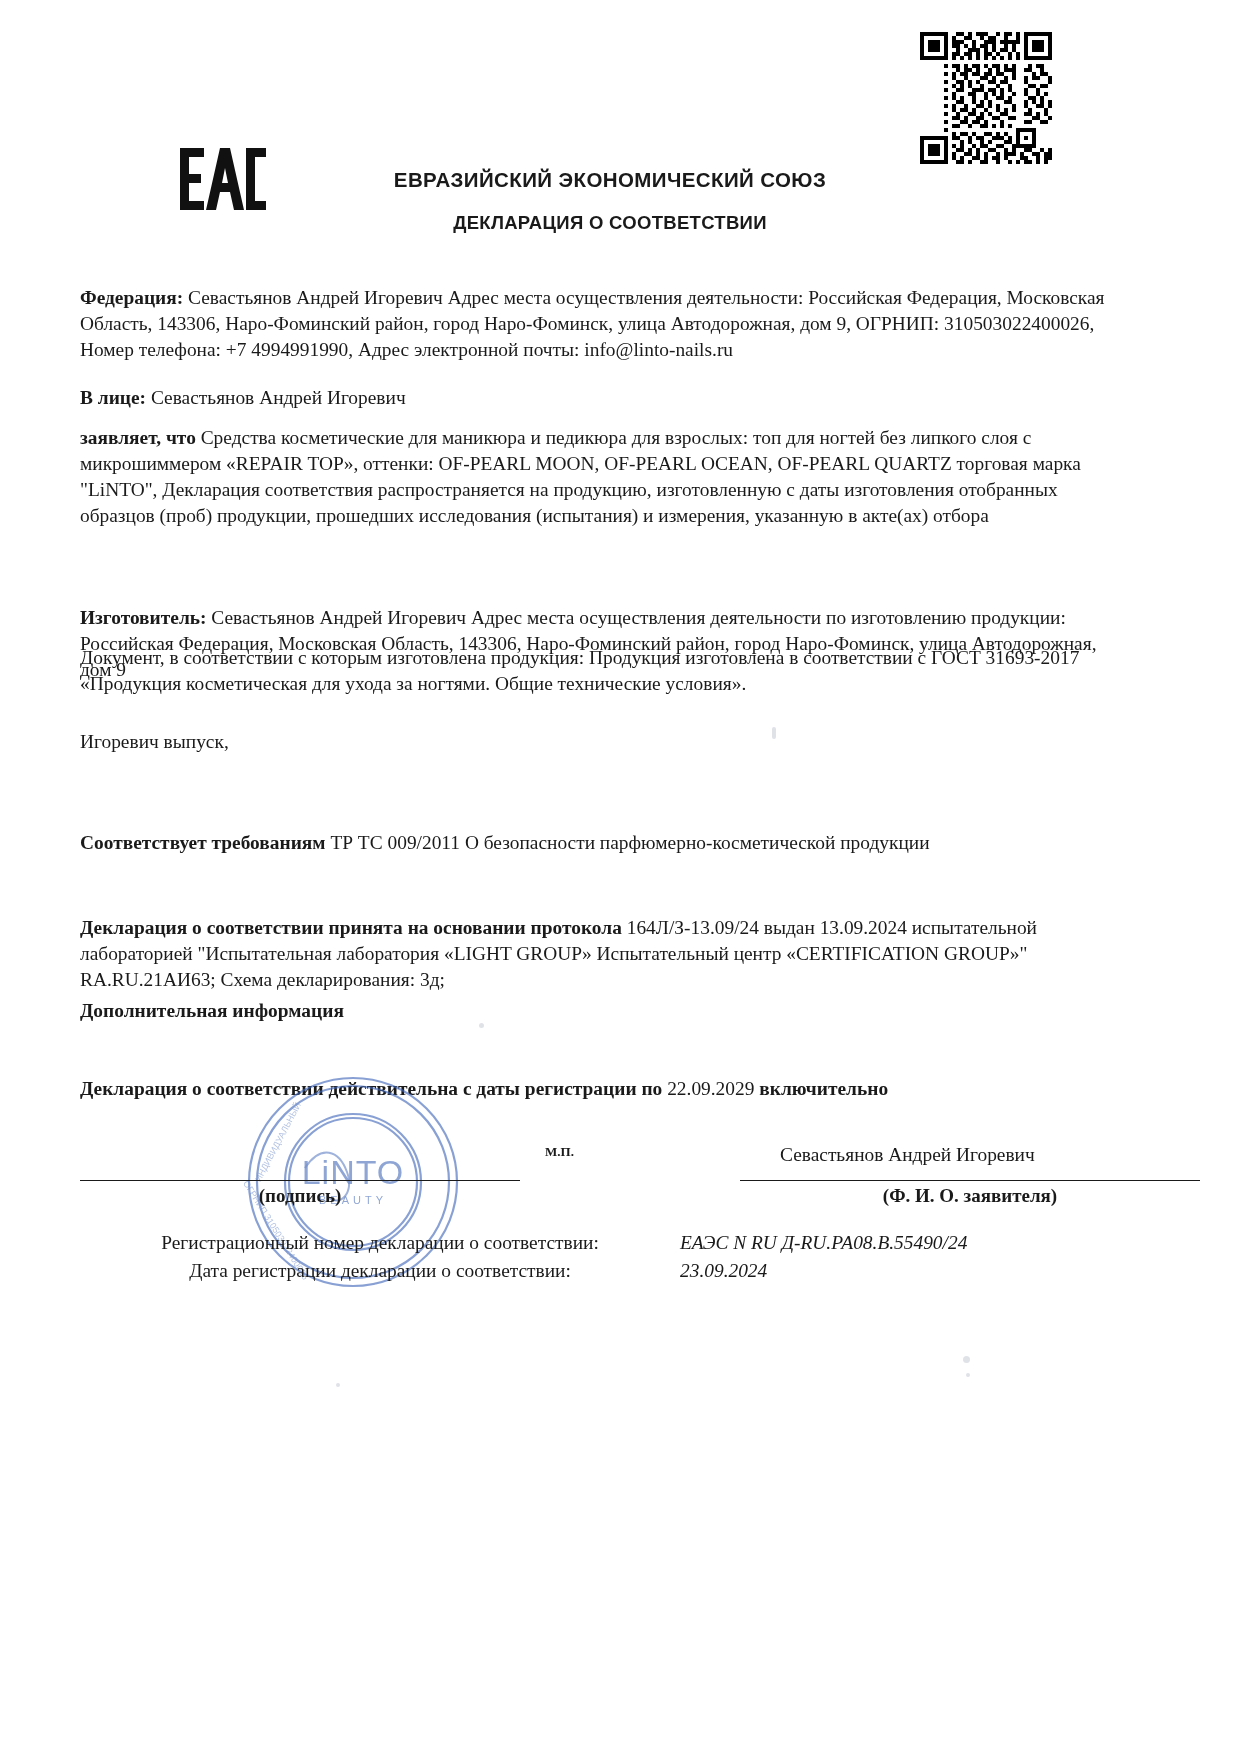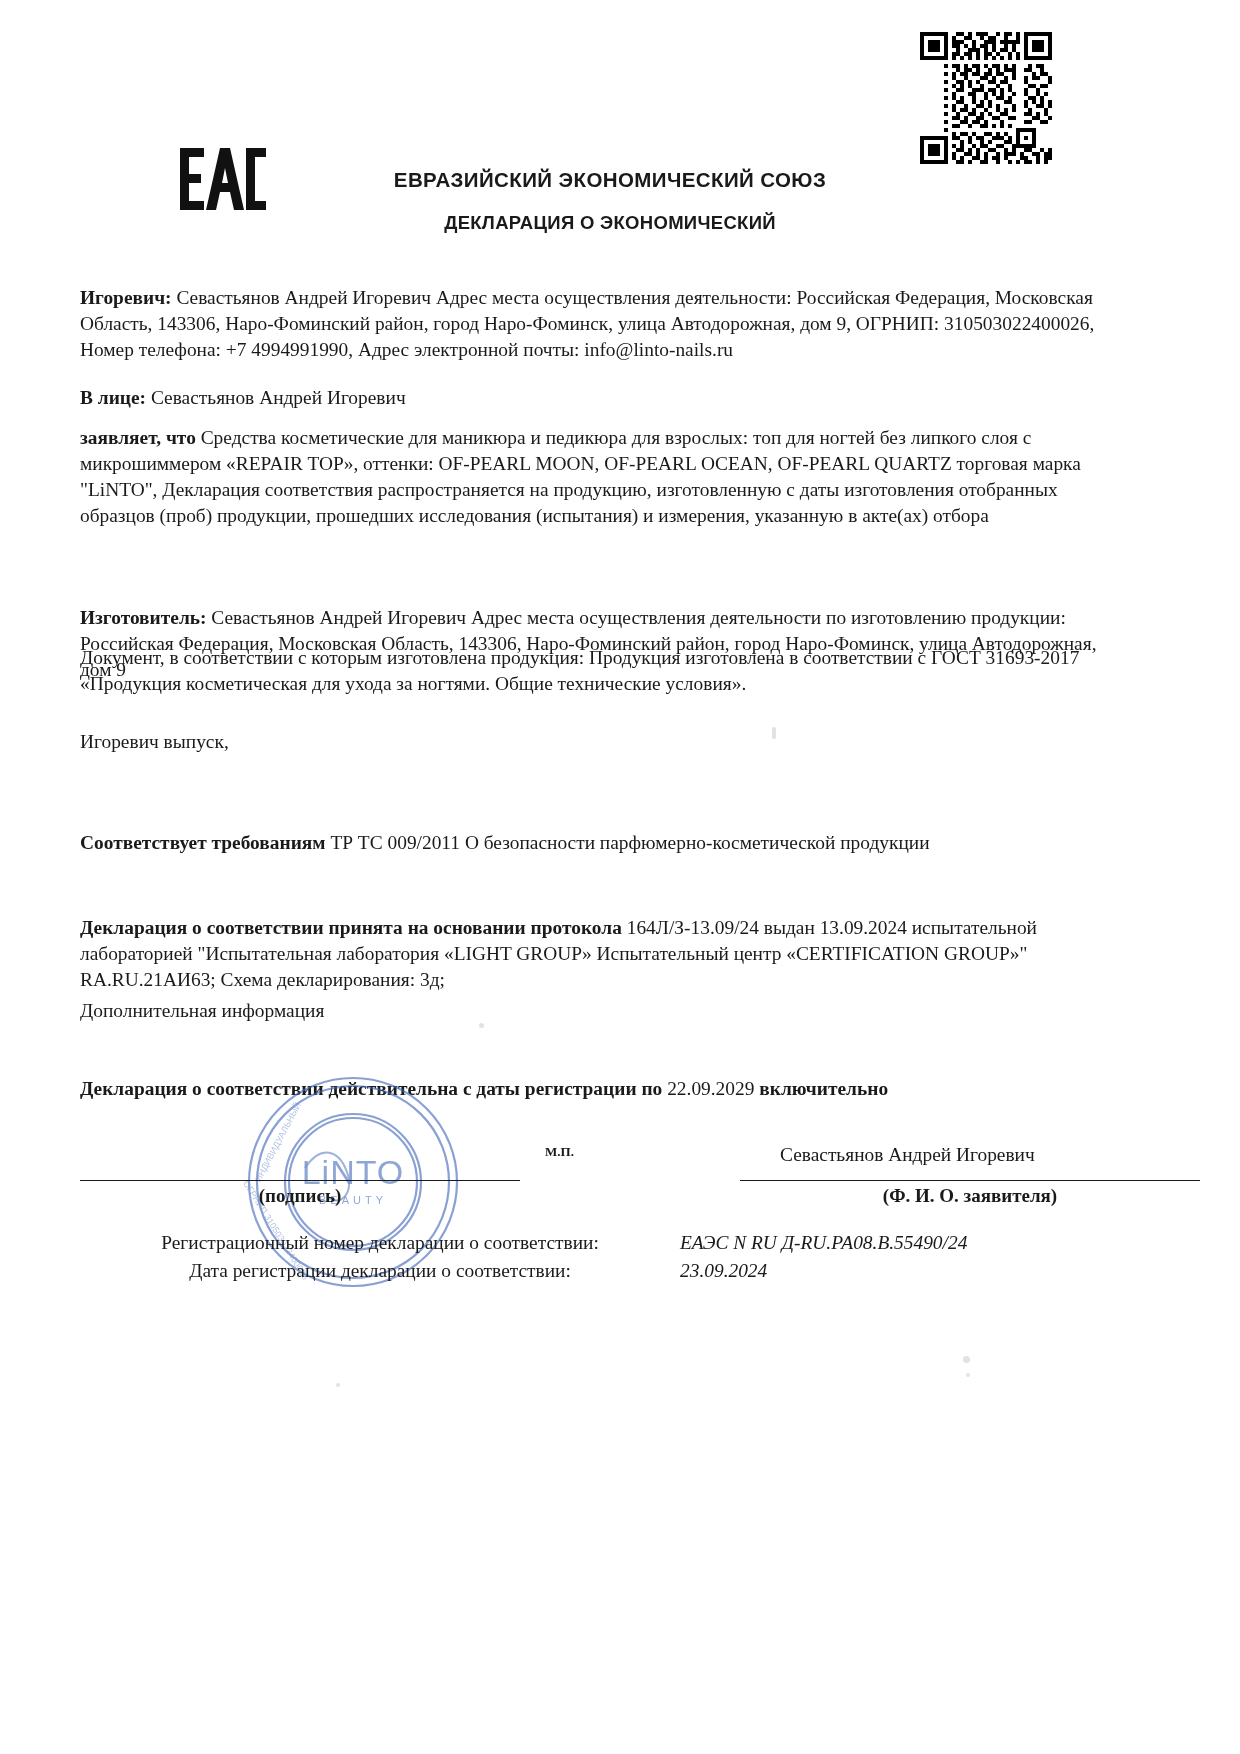--- a/index.html
+++ b/index.html
@@ -95,21 +95,21 @@
     top: 915px;
     width: 1060px;
     font-size: 19.4px;
     line-height: 1.345;
   }
   .addinfo {
     position: absolute;
     left: 80px;
     top: 1000px;
     font-size: 19.4px;
-    font-weight: normal;
+    font-weight: bold;
   }
   .valid {
     position: absolute;
     left: 80px;
     top: 1078px;
     width: 1060px;
     font-size: 19.4px;
   }
 
   
@@ -466,25 +466,25 @@
 
         <rect x="68" y="0" width="20" height="9"></rect>
         <rect x="68" y="0" width="9" height="62"></rect>
         <rect x="68" y="53" width="20" height="9"></rect>
       </g>
     </svg>
   </div>
 
   <div class="head-block">
     <div class="head-title">ЕВРАЗИЙСКИЙ ЭКОНОМИЧЕСКИЙ СОЮЗ</div>
-    <div class="head-sub">ДЕКЛАРАЦИЯ О ЭКОНОМИЧЕСКИЙ</div>
+    <div class="head-sub">ДЕКЛАРАЦИЯ О СООТВЕТСТВИИ</div>
   </div>
 
   <div class="body-text b1">
-    <span class="bold">Игоревич:</span><span> Севастьянов Андрей Игоревич Адрес места осуществления деятельности: Российская Федерация,  Московская Область, 143306, Наро-Фоминский район, город Наро-Фоминск, улица Автодорожная, дом 9, ОГРНИП: 310503022400026, Номер телефона: +7 4994991990, Адрес электронной почты: info@linto-nails.ru</span>
+    <span class="bold">Федерация:</span><span> Севастьянов Андрей Игоревич Адрес места осуществления деятельности: Российская Федерация,  Московская Область, 143306, Наро-Фоминский район, город Наро-Фоминск, улица Автодорожная, дом 9, ОГРНИП: 310503022400026, Номер телефона: +7 4994991990, Адрес электронной почты: info@linto-nails.ru</span>
   </div>
 
   <div class="body-text b2">
     <span class="bold">В лице:</span><span> Севастьянов Андрей Игоревич</span>
   </div>
 
   <div class="body-text b3">
     <span class="bold">заявляет, что</span><span>  Средства косметические для маникюра и педикюра для взрослых: топ для ногтей без липкого слоя с микрошиммером «REPAIR TOP», оттенки: OF-PEARL MOON, OF-PEARL OCEAN, OF-PEARL QUARTZ торговая марка "LiNTO", Декларация соответствия распространяется на продукцию, изготовленную с даты изготовления отобранных образцов (проб) продукции, прошедших исследования (испытания) и измерения, указанную в акте(ах) отбора</span>
   </div>
 

